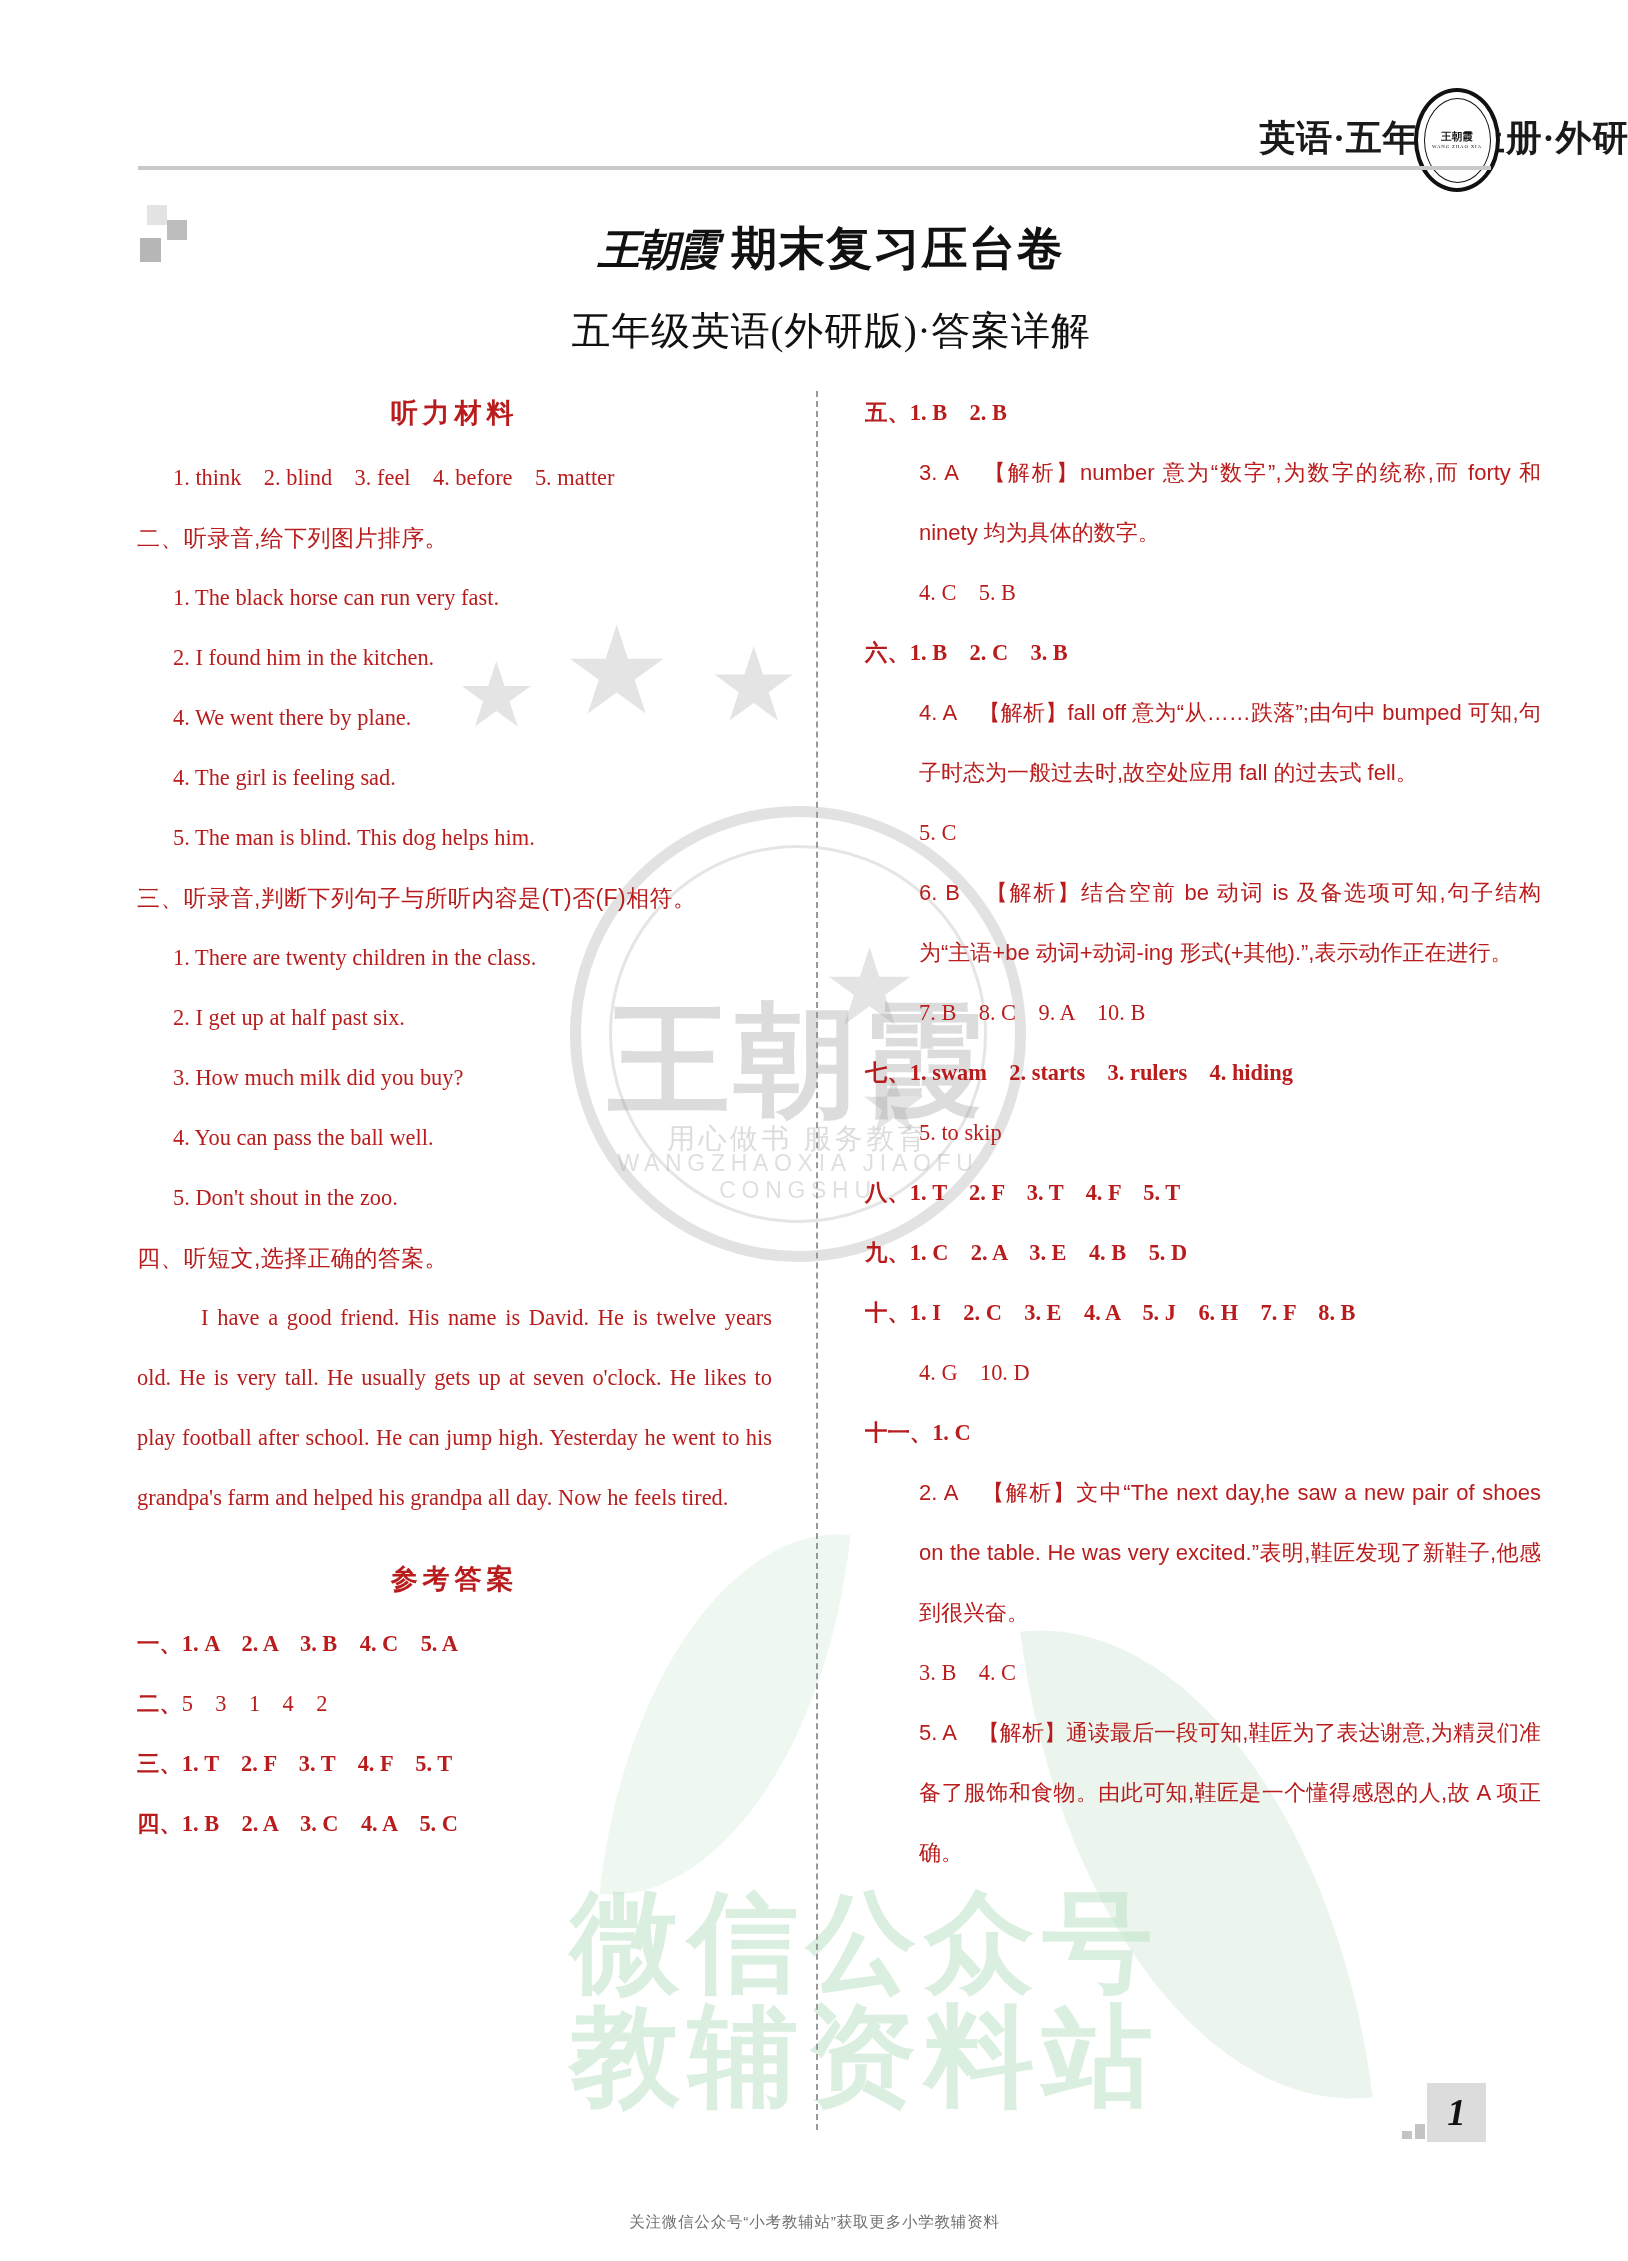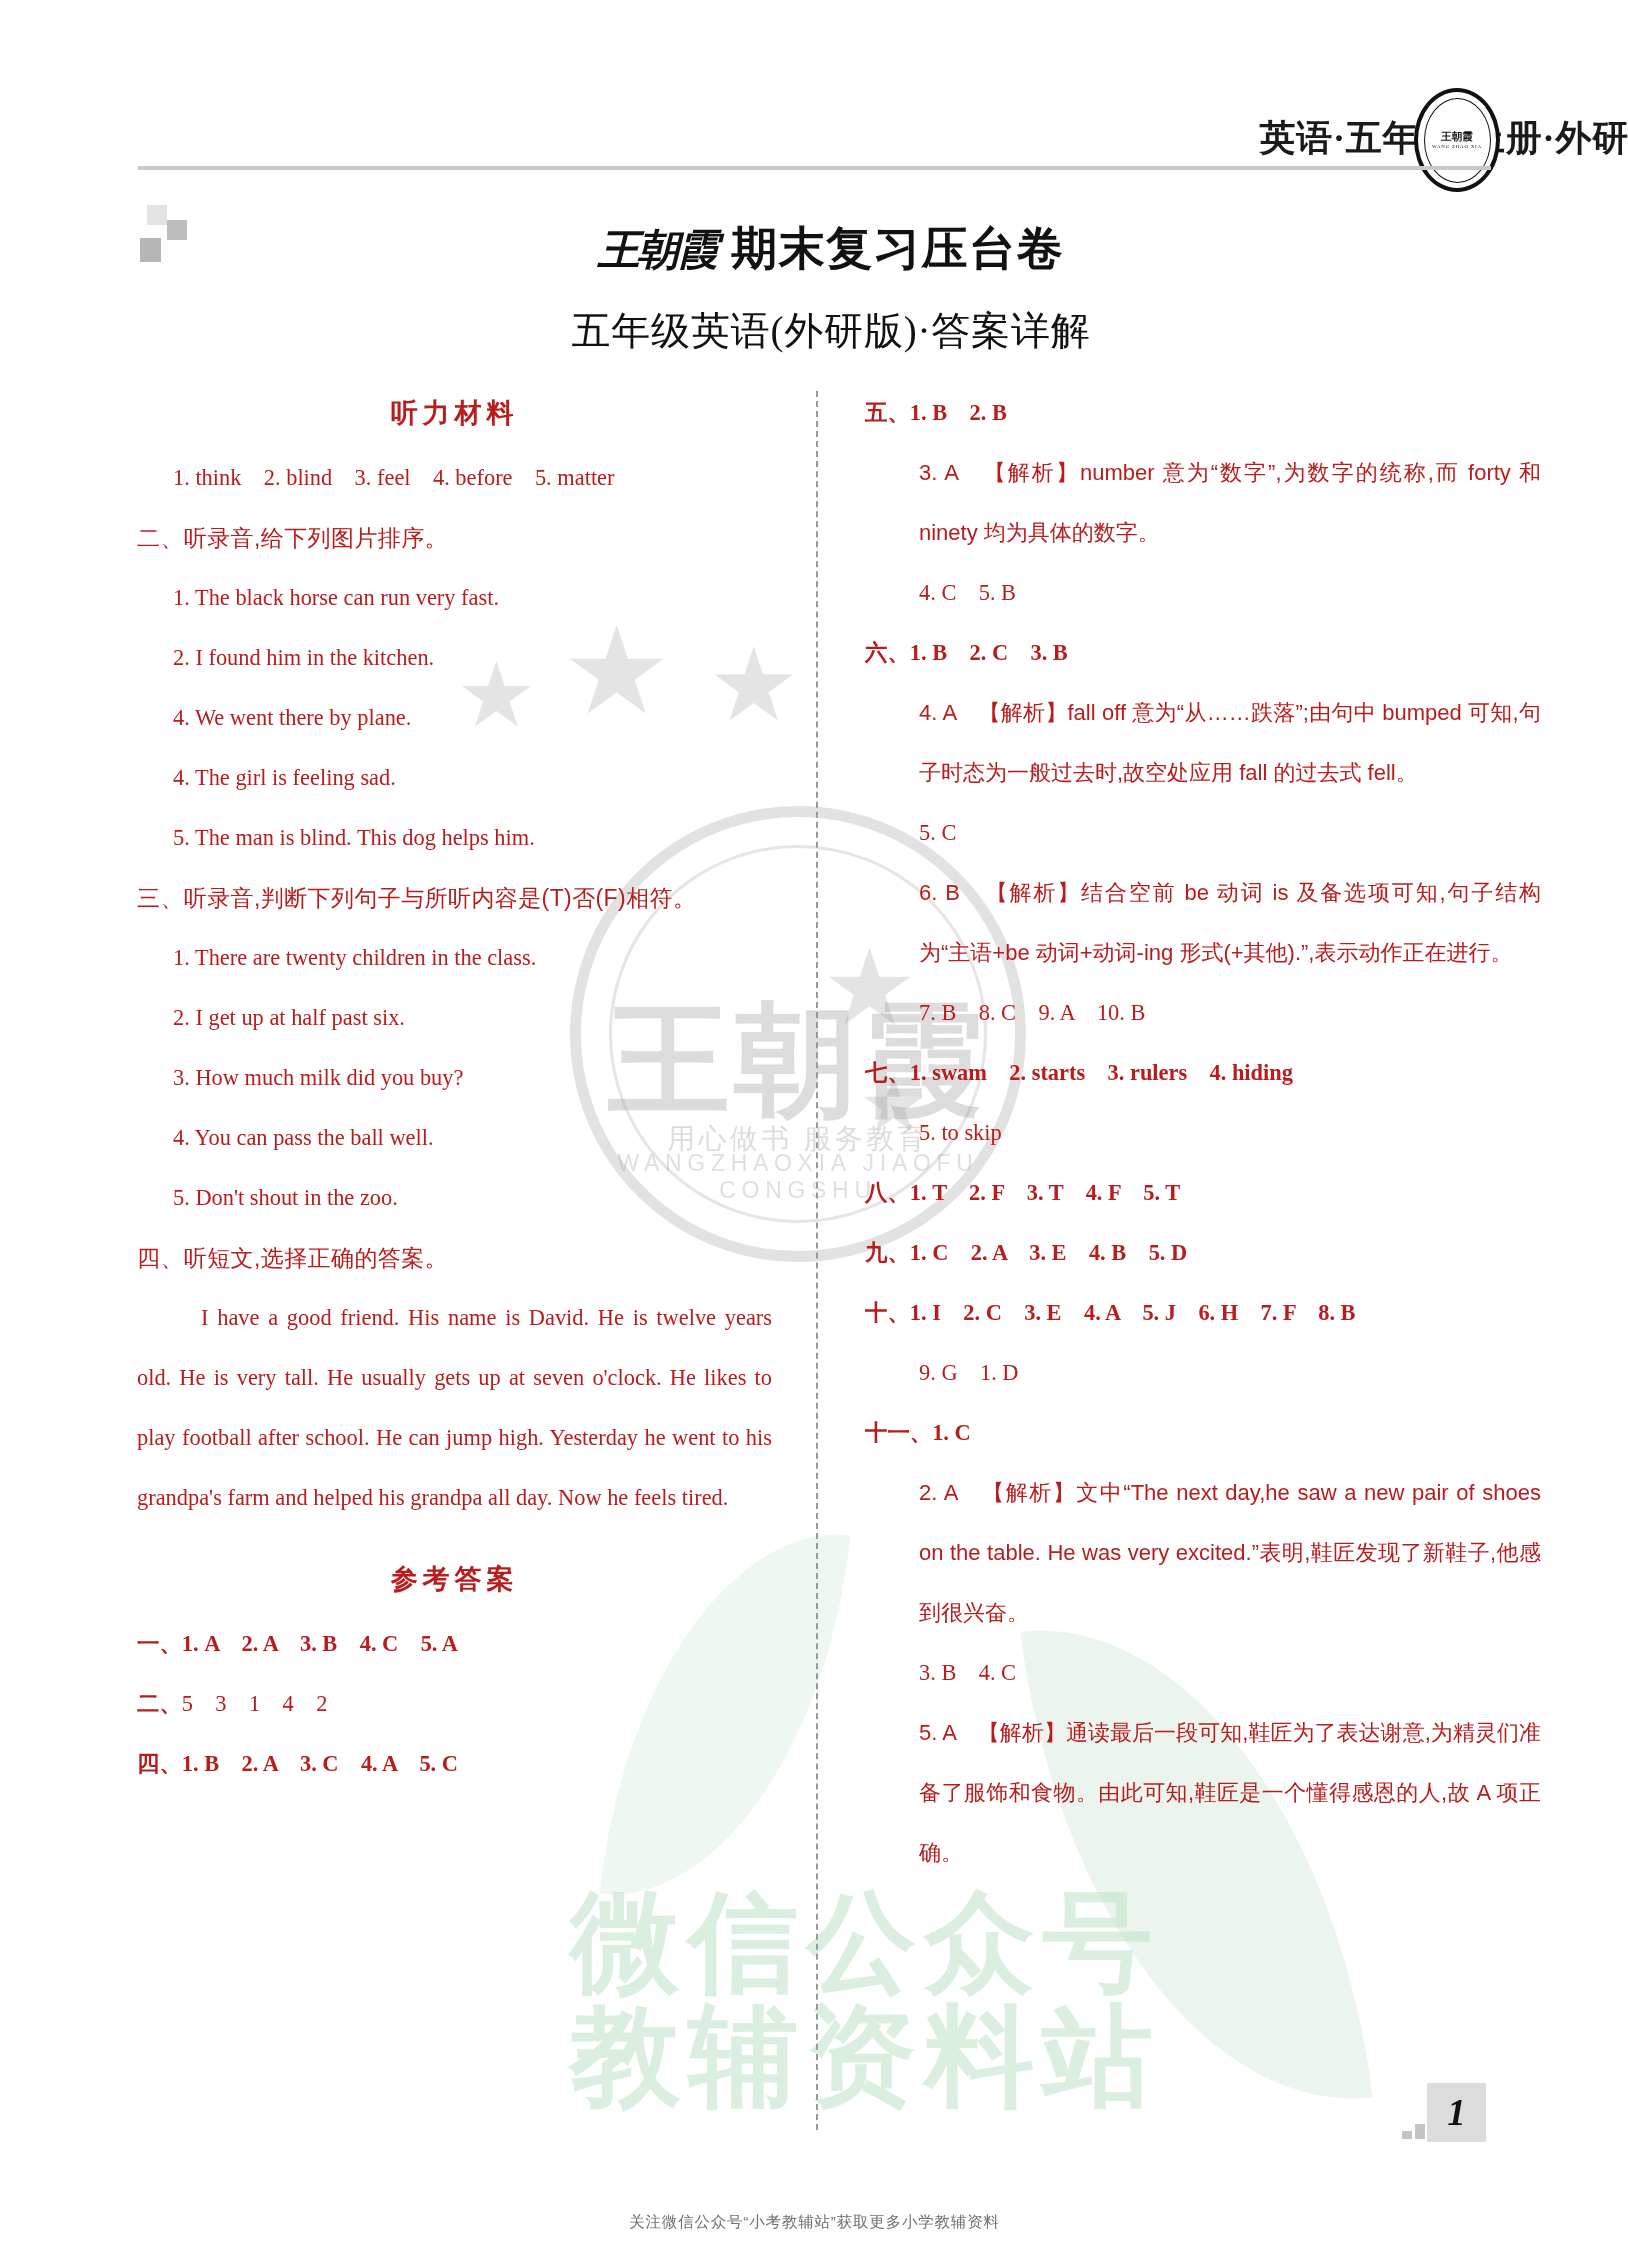--- a/index.html
+++ b/index.html
@@ -264,20 +264,23 @@
 
       <div class="sec-head sec-head-2">参考答案</div>
 
       <div class="ansline">
         <span class="roman">一、</span><span class="num">1. A　2. A　3. B　4. C　5. A</span>
       </div>
       <div class="ansline">
         <span class="roman">二、</span><span>5　3　1　4　2</span>
       </div>
       <div class="ansline">
+        <span class="roman">三、</span><span class="num">1. T　2. F　3. T　4. F　5. T</span>
+      </div>
+      <div class="ansline">
         <span class="roman">四、</span><span class="num">1. B　2. A　3. C　4. A　5. C</span>
       </div>
     </div>
 
     <div class="col col-right">
 
       <div class="ansline">
         <span class="roman">五、</span><span class="num">1. B　2. B</span>
       </div>
 
@@ -308,21 +311,21 @@
       </div>
 
       <div class="ansline">
         <span class="roman">九、</span><span class="num">1. C　2. A　3. E　4. B　5. D</span>
       </div>
 
       <div class="ansline">
         <span class="roman">十、</span><span class="num">1. I　2. C　3. E　4. A　5. J　6. H　7. F　8. B</span>
       </div>
 
-      <div class="ansline indent2">9. G　1. D</div>
+      <div class="ansline indent2">4. G　10. D</div>
 
       <div class="ansline">
         <span class="roman">十一、</span><span class="num">1. C</span>
       </div>
 
       <div class="expl hang2">2. A　【解析】文中“The next day,he saw a new pair of shoes on the table. He was very excited.”表明,鞋匠发现了新鞋子,他感到很兴奋。</div>
 
       <div class="ansline indent2">3. B　4. C</div>
 
       <div class="expl hang2">5. A　【解析】通读最后一段可知,鞋匠为了表达谢意,为精灵们准备了服饰和食物。由此可知,鞋匠是一个懂得感恩的人,故 A 项正确。</div>

